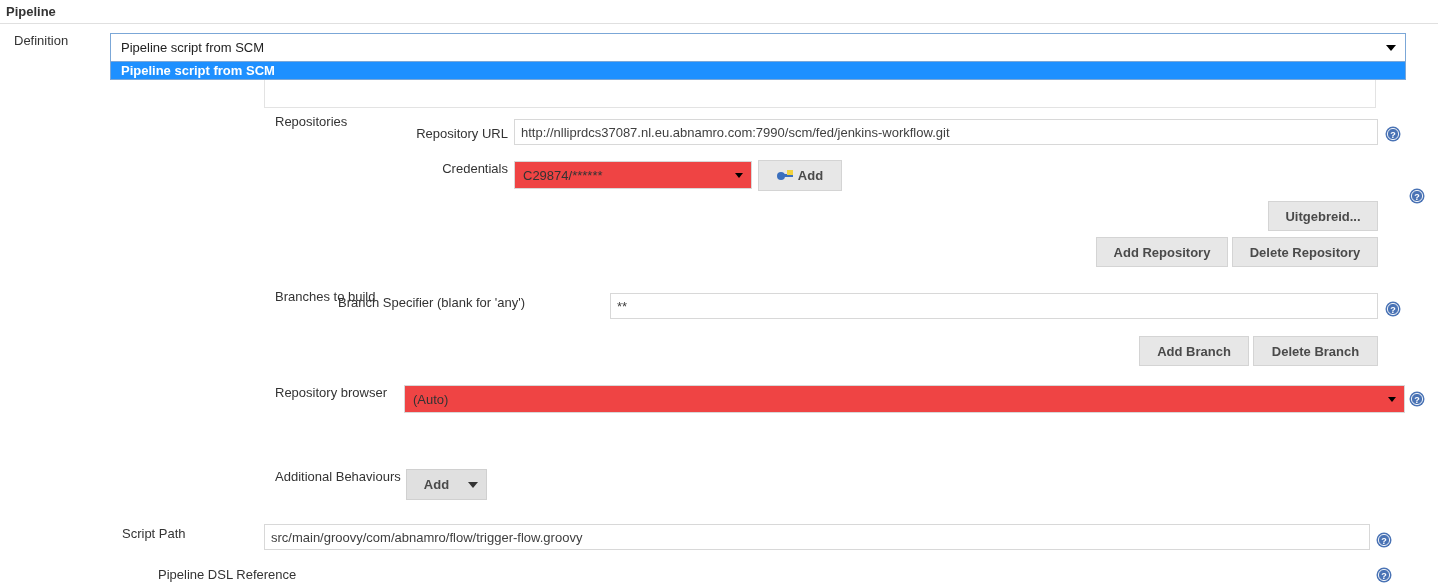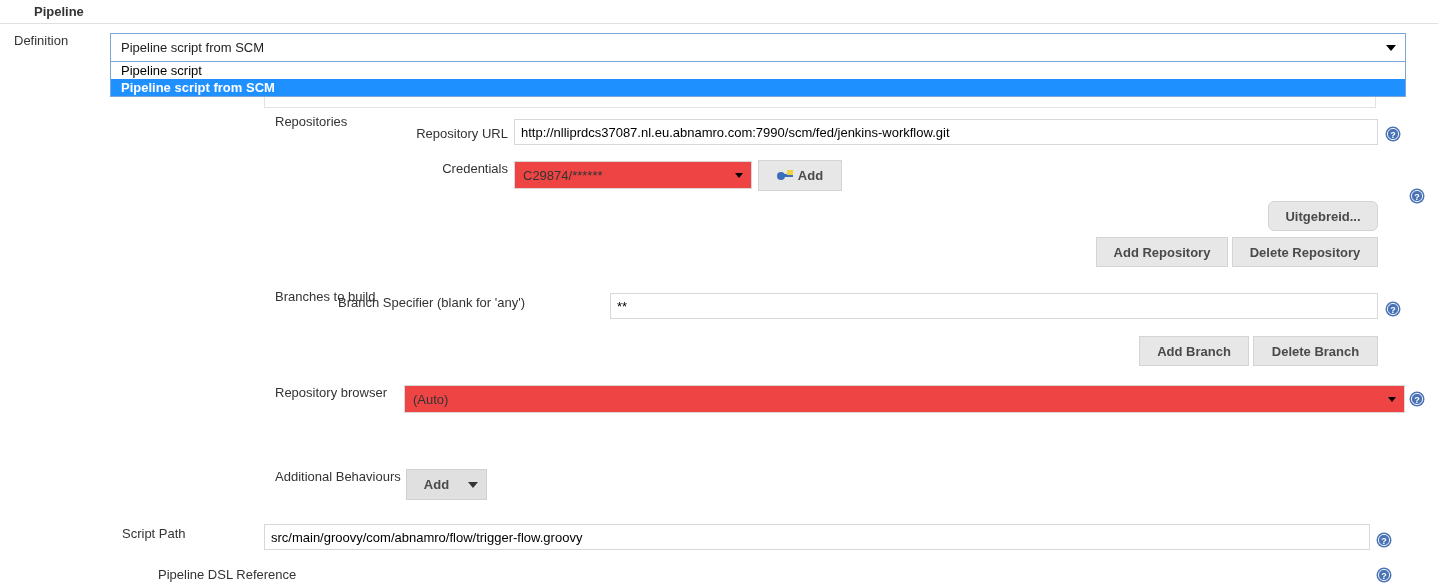--- a/index.html
+++ b/index.html
@@ -16,21 +16,20 @@
     overflow: hidden;
   }
 
   
   .section-title {
     position: absolute;
     left: 6px; top: 4px;
     font-weight: bold;
     font-size: 13px;
     color: #333;
-    margin-left: 28px;
   }
   .section-rule {
     position: absolute;
     left: 0; top: 23px;
     width: 1438px; height: 1px;
     background: #e0e0e0;
   }
 
   
   .lbl {
@@ -43,21 +42,21 @@
     text-align: right;
   }
 
   
   .txt {
     position: absolute;
     border: 1px solid #d8d8d8;
     background: #fff;
     font-family: "Liberation Sans", sans-serif;
     font-size: 13px;
-    color: #000000;
+    color: #404040;
     padding: 2px 6px;
     height: 26px;
     line-height: 20px;
     outline: none;
   }
 
   
   .sel {
     position: absolute;
     border: 1px solid #d8d8d8;
@@ -237,21 +236,20 @@
 <div class="scm-panel"></div>
 
 <div class="lbl" style="left:14px; top:33px; width:82px;">Definition</div>
 
 <div class="combo-open">
   <div class="sel-val">Pipeline script from SCM</div>
   <div class="caret"></div>
 </div>
 
 <div class="combo-list">
-  <div class="combo-opt">Pipeline script</div>
   <div class="combo-opt selected">Pipeline script from SCM</div>
 </div>
 
 <div class="lbl" style="left:275px; top:114px;">Repositories</div>
 
 <div class="lbl lbl-right" style="left:338px; top:126px; width:170px;">Repository URL</div>
 <input class="txt" style="left: 514px; top: 119px; width: 864px;" value="http://nlliprdcs37087.nl.eu.abnamro.com:7990/scm/fed/jenkins-workflow.git">
 <div class="help" style="left:1385px; top:126px;">
   <svg width="16" height="16" viewBox="0 0 16 16">
       <circle cx="8" cy="8" r="7.5" fill="#4a73b5"></circle>
@@ -275,21 +273,21 @@
 </button>
 
 <div class="help" style="left:1409px; top:188px;">
   <svg width="16" height="16" viewBox="0 0 16 16">
       <circle cx="8" cy="8" r="7.5" fill="#4a73b5"></circle>
       <circle cx="8" cy="8" r="5.6" fill="none" stroke="#ffffff" stroke-width="0.9"></circle>
       <text x="8" y="11.6" font-family="Liberation Sans, sans-serif" font-size="9" font-weight="bold" fill="#ffffff" text-anchor="middle">?</text>
     </svg>
 </div>
 
-<button class="btn" style="left:1268px; top:201px; width:110px; height:30px;border-radius:6px;">Uitgebreid...</button>
+<button class="btn" style="left:1268px; top:201px; width:110px; height:30px;">Uitgebreid...</button>
 <button class="btn" style="left:1096px; top:237px; width:132px; height:30px;">Add Repository</button>
 <button class="btn" style="left:1232px; top:237px; width:146px; height:30px;">Delete Repository</button>
 
 <div class="lbl" style="left:275px; top:289px;">Branches to build</div>
 
 <div class="lbl lbl-right" style="left:338px; top:295px; width:170px;">Branch Specifier (blank for 'any')</div>
 <input class="txt" style="left: 610px; top: 293px; width: 768px;" value="**">
 <div class="help" style="left:1385px; top:301px;">
   <svg width="16" height="16" viewBox="0 0 16 16">
       <circle cx="8" cy="8" r="7.5" fill="#4a73b5"></circle>

